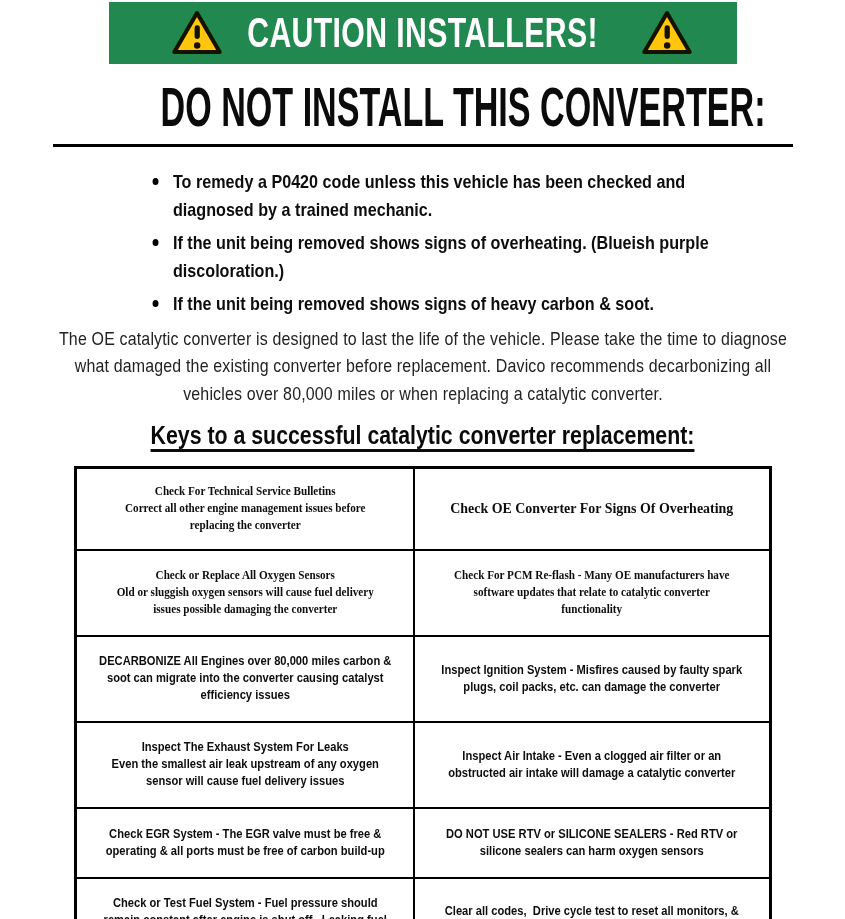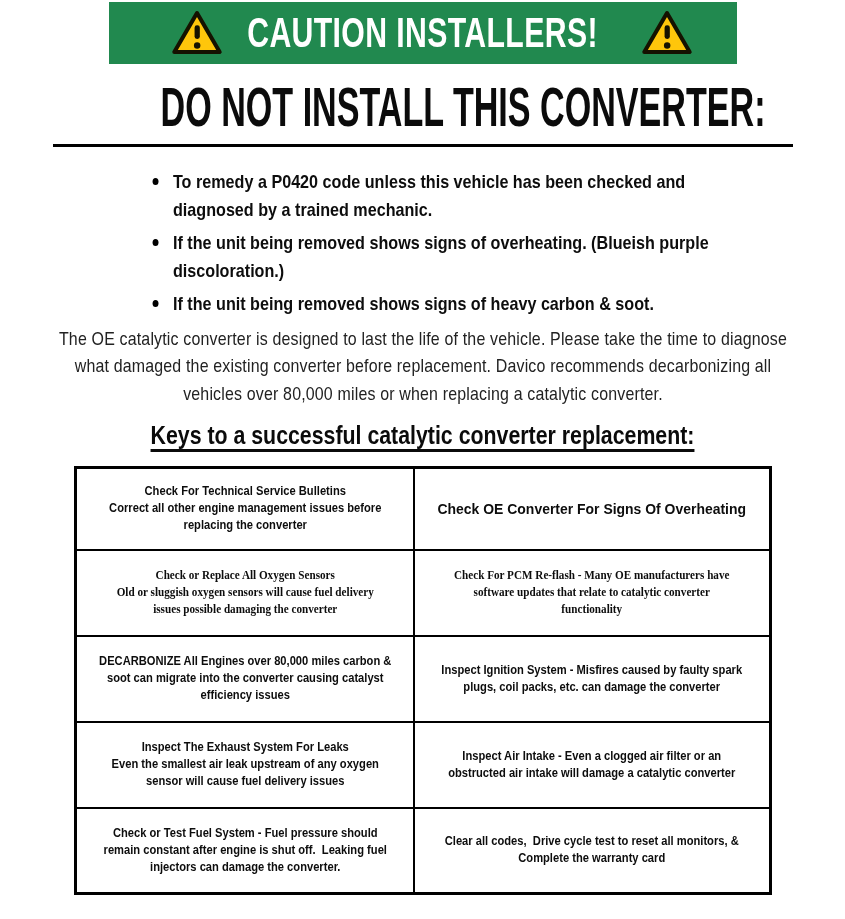--- a/index.html
+++ b/index.html
@@ -98,21 +98,21 @@
   }
   .col-left  { width: 339px; }
   .col-right { width: 356px; }
   .cell {
     font-weight: bold; font-size: 12px; line-height: 1.42;
     white-space: pre;
     transform: scaleX(0.93); transform-origin: center;
     color: #0d0d0d;
   }
   .cell-big { font-size: 15px; }
-  .row-1 td { height: 72px; }
+  .row-1 td { height: 72px; font-family: Liberation Serif, serif; }
   .row-2 td { height: 76px; font-family: Liberation Serif, serif; }
   .row-3 td { height: 76px; }
   .row-4 td { height: 76px; }
   .row-5 td { height: 60px; }
   .row-6 td { height: 75px; }
 </style>
 </head>
 <body style="--green: #21894F; --warn-yellow: #FFC60B;">
 
 <div class="page">
@@ -203,20 +203,30 @@
         <td>
             <div class="cell">Inspect The Exhaust System For Leaks
 Even the smallest air leak upstream of any oxygen
 sensor will cause fuel delivery issues</div>
           </td>
         <td>
             <div class="cell">Inspect Air Intake - Even a clogged air filter or an
 obstructed air intake will damage a catalytic converter</div>
           </td>
       </tr>
+      <tr class="row-5">
+        <td>
+            <div class="cell">Check EGR System - The EGR valve must be free &amp;
+operating &amp; all ports must be free of carbon build-up</div>
+          </td>
+        <td>
+            <div class="cell">DO NOT USE RTV or SILICONE SEALERS - Red RTV or
+silicone sealers can harm oxygen sensors</div>
+          </td>
+      </tr>
       <tr class="row-6">
         <td>
             <div class="cell">Check or Test Fuel System - Fuel pressure should
 remain constant after engine is shut off.  Leaking fuel
 injectors can damage the converter.</div>
           </td>
         <td>
             <div class="cell">Clear all codes,  Drive cycle test to reset all monitors, &amp;
 Complete the warranty card</div>
           </td>

